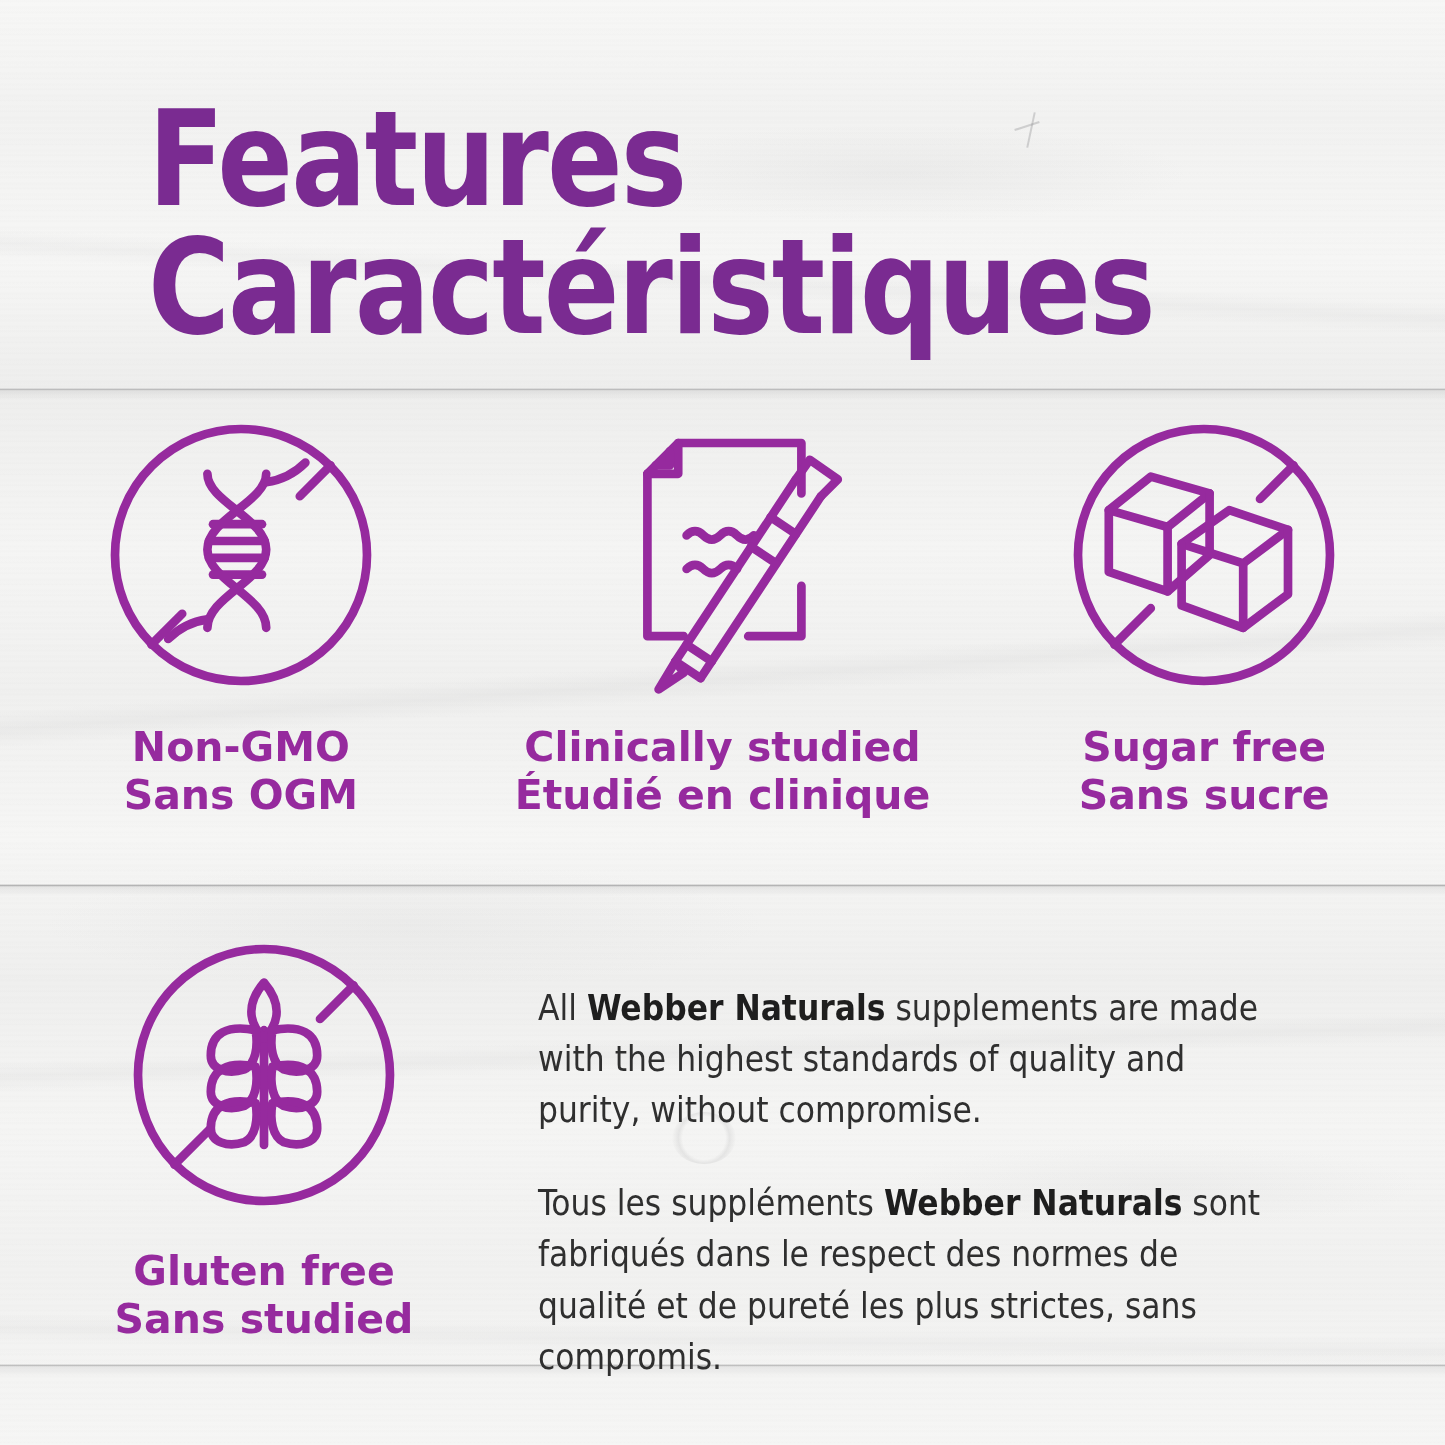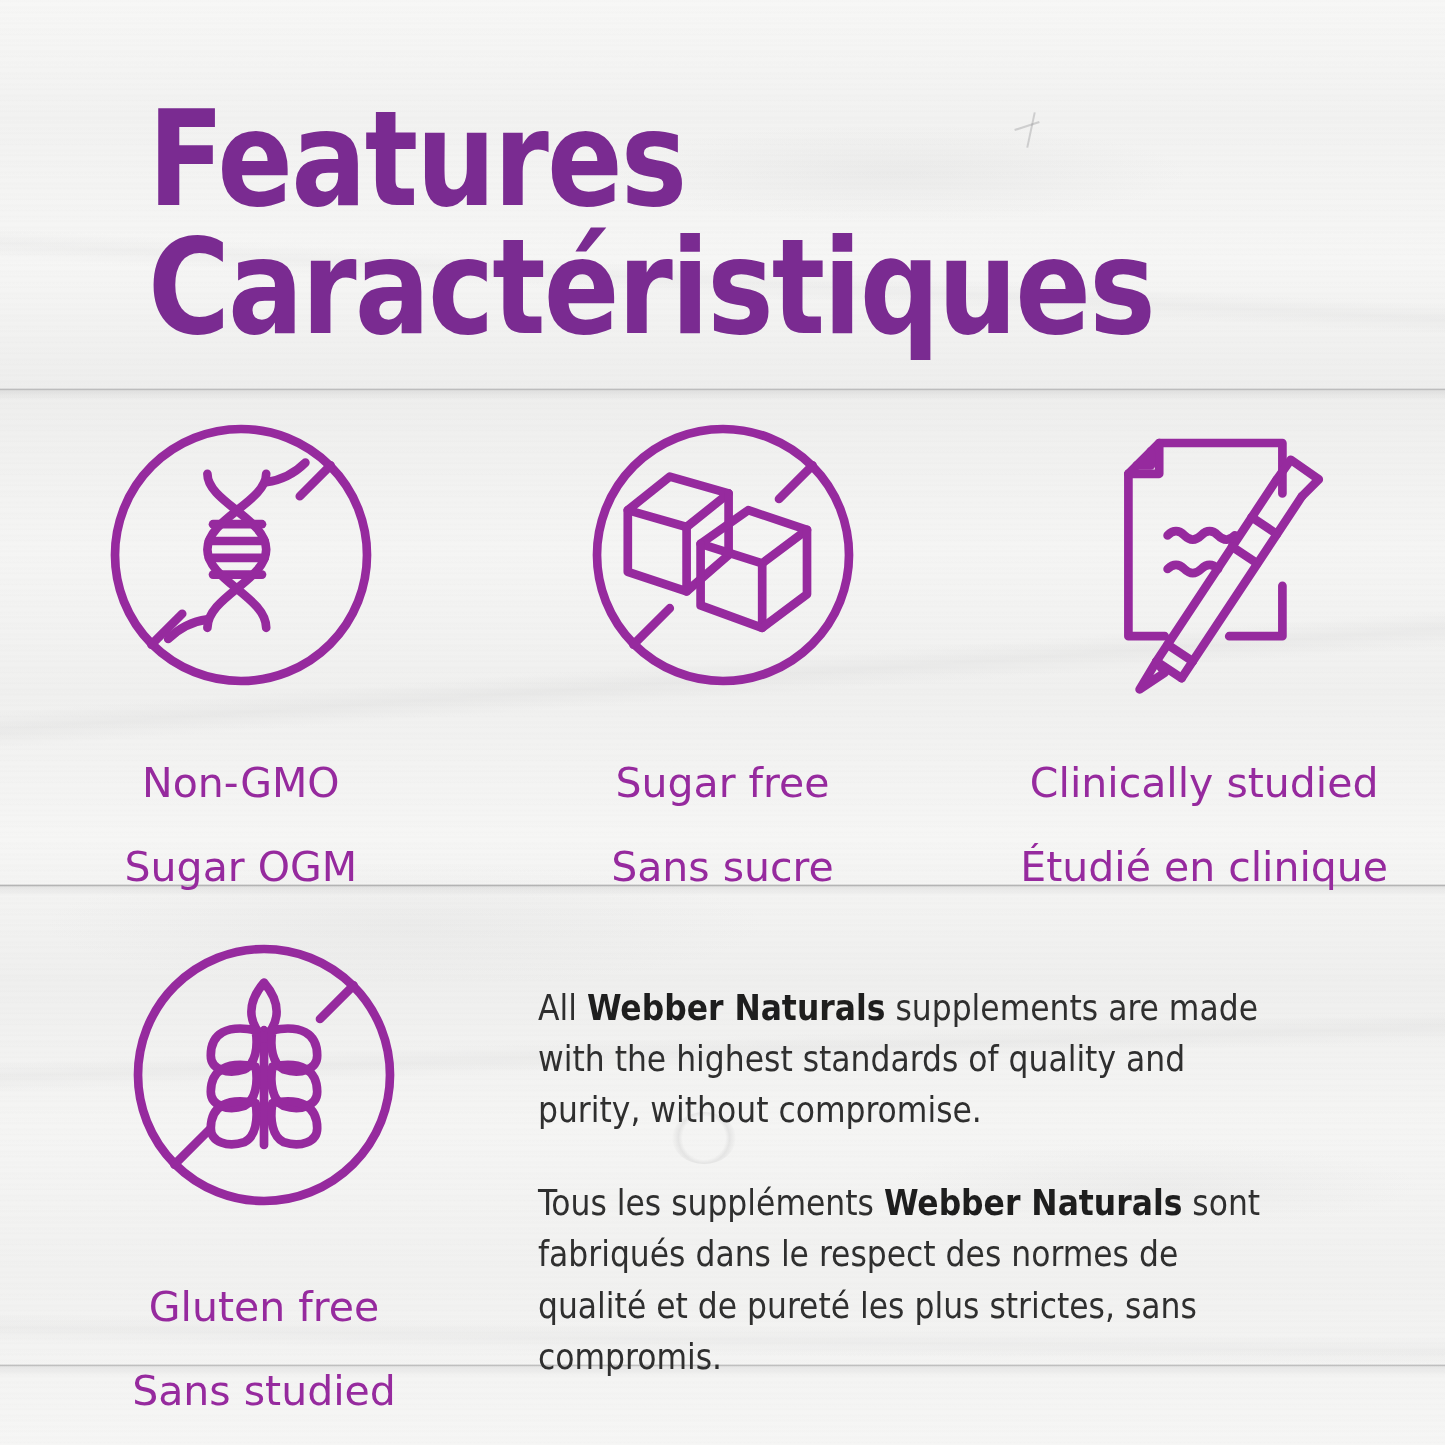--- a/index.html
+++ b/index.html
@@ -148,25 +148,24 @@
     align-items: center;
     justify-content: center;
   }
   .feature .labels {
     margin-top: 24px;
     text-align: center;
   }
   .label-line {
     color: #962A9E;
     font-family: "DejaVu Sans", "Liberation Sans", sans-serif;
-    font-weight: 400;
+    font-weight: 700;
     font-size: 41px;
     line-height: 1.16;
     white-space: nowrap;
-    margin-top: 36px;
   }
 
   .gluten-block {
     position: absolute;
     left: 0;
     top: 930px;
     width: 482px;
     display: flex;
     flex-direction: column;
     align-items: center;
@@ -237,21 +236,54 @@
             <line x1="77" y1="90" x2="117" y2="90"></line>
             <line x1="77" y1="102" x2="117" y2="102"></line>
             <line x1="80" y1="114" x2="115" y2="114"></line>
 
             <path d="M118 48 C132 46 140 40 146 34"></path>
             <path d="M76 146 C62 148 54 154 48 160"></path>
           </svg>
         </div>
         <div class="labels">
           <div class="label-line">Non-GMO</div>
-          <div class="label-line">Sugar OGM</div>
+          <div class="label-line">Sans OGM</div>
+        </div>
+      </div>
+
+      <div class="feature">
+        <div class="icon-wrap">
+          <svg width="280" height="280" viewBox="0 0 200 200" fill="none" stroke="#962A9E" stroke-width="6.2" stroke-linecap="round" stroke-linejoin="round">
+
+            <path d="M46 42 L46 158 L72 158"></path>
+            <path d="M46 42 L68 20 L156 20 L156 56"></path>
+            <path d="M156 122 L156 158 L118 158"></path>
+
+            <path d="M68 20 L68 42 L46 42"></path>
+            <path d="M62 26 L62 36 L52 36"></path>
+
+            <path d="M74 86 q6 -6 12 0 t12 0 t12 0 t12 0"></path>
+            <path d="M74 110 q6 -6 12 0 t12 0 t12 0"></path>
+
+            <path d="M66 176 L152 46"></path>
+            <path d="M84 188 L170 58"></path>
+            <path d="M66 176 L84 188"></path>
+
+            <path d="M66 176 L54 196 L72 184 Z"></path>
+
+            <path d="M74 164 L92 176"></path>
+            <path d="M120 94 L138 106"></path>
+            <path d="M134 73 L152 85"></path>
+
+            <path d="M152 46 L162 32 L182 46 L170 58"></path>
+          </svg>
+        </div>
+        <div class="labels">
+          <div class="label-line">Clinically studied</div>
+          <div class="label-line">Étudié en clinique</div>
         </div>
       </div>
 
       <div class="feature">
         <div class="icon-wrap">
           <svg width="280" height="280" viewBox="0 0 200 200" fill="none" stroke="#962A9E" stroke-width="6.2" stroke-linecap="round" stroke-linejoin="round">
             <circle cx="100" cy="100" r="90"></circle>
             <line x1="36" y1="164" x2="62" y2="138"></line>
             <line x1="140" y1="60" x2="164" y2="36"></line>
 
@@ -263,53 +295,20 @@
             <path d="M84 92 L84 136 L128 152 L128 106"></path>
             <path d="M160 82 L160 128 L128 152"></path>
           </svg>
         </div>
         <div class="labels">
           <div class="label-line">Sugar free</div>
           <div class="label-line">Sans sucre</div>
         </div>
       </div>
 
-      <div class="feature">
-        <div class="icon-wrap">
-          <svg width="280" height="280" viewBox="0 0 200 200" fill="none" stroke="#962A9E" stroke-width="6.2" stroke-linecap="round" stroke-linejoin="round">
-
-            <path d="M46 42 L46 158 L72 158"></path>
-            <path d="M46 42 L68 20 L156 20 L156 56"></path>
-            <path d="M156 122 L156 158 L118 158"></path>
-
-            <path d="M68 20 L68 42 L46 42"></path>
-            <path d="M62 26 L62 36 L52 36"></path>
-
-            <path d="M74 86 q6 -6 12 0 t12 0 t12 0 t12 0"></path>
-            <path d="M74 110 q6 -6 12 0 t12 0 t12 0"></path>
-
-            <path d="M66 176 L152 46"></path>
-            <path d="M84 188 L170 58"></path>
-            <path d="M66 176 L84 188"></path>
-
-            <path d="M66 176 L54 196 L72 184 Z"></path>
-
-            <path d="M74 164 L92 176"></path>
-            <path d="M120 94 L138 106"></path>
-            <path d="M134 73 L152 85"></path>
-
-            <path d="M152 46 L162 32 L182 46 L170 58"></path>
-          </svg>
-        </div>
-        <div class="labels">
-          <div class="label-line">Clinically studied</div>
-          <div class="label-line">Étudié en clinique</div>
-        </div>
-      </div>
-
     </div>
 
     <div class="gluten-block">
       <div class="icon-wrap">
         <svg width="280" height="280" viewBox="0 0 200 200" fill="none" stroke="#962A9E" stroke-width="6.2" stroke-linecap="round" stroke-linejoin="round">
           <circle cx="100" cy="100" r="90"></circle>
           <line x1="36" y1="164" x2="62" y2="138"></line>
           <line x1="140" y1="60" x2="164" y2="36"></line>
 
           <line x1="100" y1="68" x2="100" y2="150"></line>

